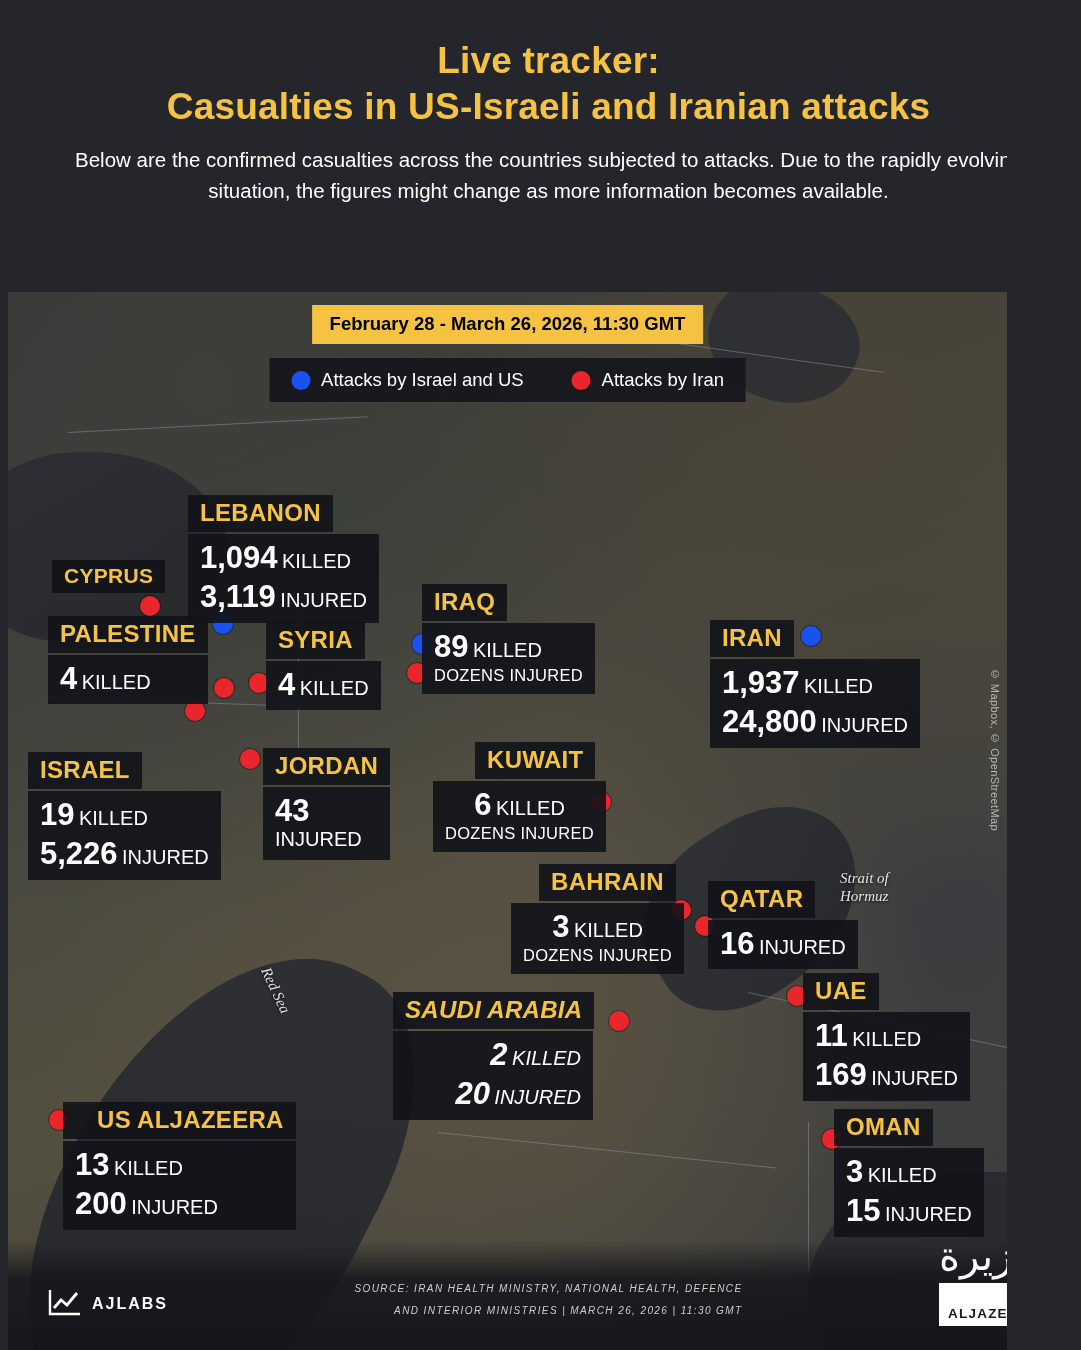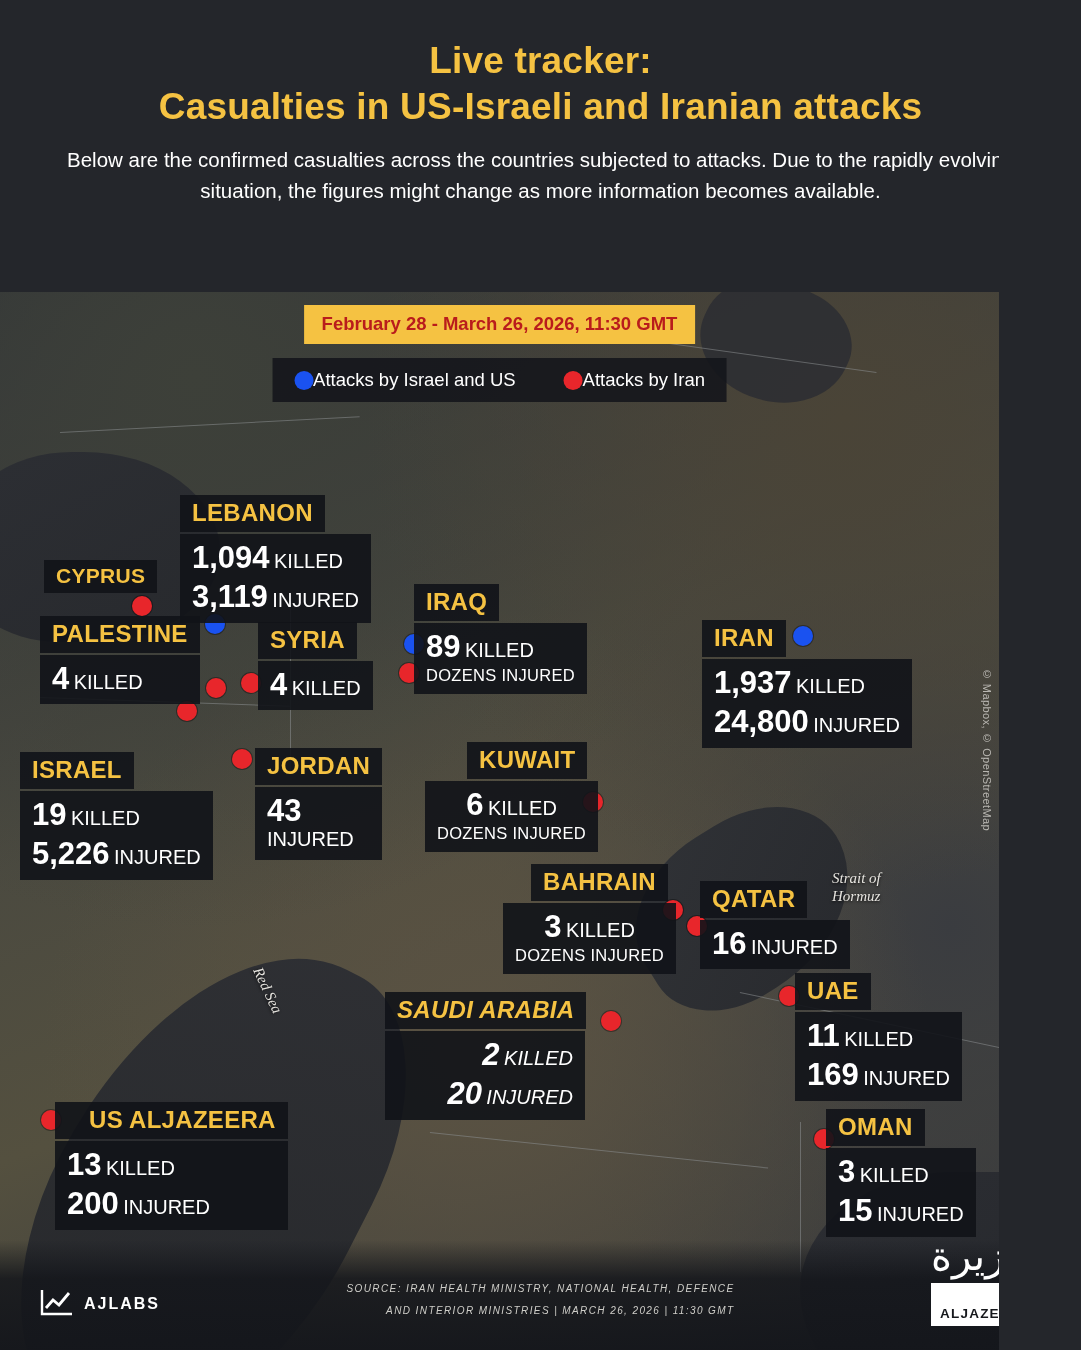--- a/index.html
+++ b/index.html
@@ -5,21 +5,21 @@
   * { box-sizing: border-box; }
   html, body { margin:0; padding:0; }
   body {
     width:1081px; height:1350px;
     background:#24262b;
     font-family:"Liberation Sans", sans-serif;
     color:#ffffff;
     overflow:hidden;
     position:relative;
   }
-  #root { position:relative; width:999px; height:1350px; overflow:hidden; }
+  #root { position:relative; width:999px; height:1350px; overflow:hidden;margin-left:8px; }
 
   
   .header { position:absolute; left:0; top:0; width:1081px; height:292px; background:#24262b; z-index:40; }
   .title { text-align:center; color:#f5c242; font-weight:bold; font-size:37px; line-height:46px; padding-top:38px; letter-spacing:0.2px; }
   .title .l2 { display:block; font-size:37px; }
   .subtitle { text-align:center; color:#ffffff; font-size:20.5px; line-height:31px; padding:14px 36px 0 36px; font-weight:400; }
 
   
   .map { position:absolute; left:0; top:292px; width:1081px; height:1058px; overflow:hidden;
          background:
@@ -42,27 +42,27 @@
              background:linear-gradient(150deg,#2a2c32,#232529); border-radius:50% 40% 30% 60%; opacity:.92; }
   .medsea { position:absolute; left:-40px; top:160px; width:260px; height:190px;
             background:linear-gradient(150deg,#2b2d33,#25272c); border-radius:45% 55% 50% 40%; opacity:.9; }
   .caspian { position:absolute; left:700px; top:-10px; width:150px; height:120px;
              background:#2b2d33; border-radius:50% 40% 55% 45%; transform:rotate(25deg); opacity:.85; }
 
   .water-label { position:absolute; color:#e6e4df; font-family:"Liberation Serif", serif; font-style:italic; font-size:15px; text-shadow:0 1px 3px rgba(0,0,0,.8); }
 
   
   .date-pill { position:absolute; left:50%; transform:translateX(-50%); top:13px;
-    background:#f5c242; color:#b91c1c; font-weight:bold; font-size:18.5px;
+    background:#f5c242; color:#000000; font-weight:bold; font-size:18.5px;
     padding:8px 18px 9px 18px; white-space:nowrap; z-index:30; }
 
   
   .legend { position:absolute; left:50%; transform:translateX(-50%); top:62px;
     background:rgba(19,21,26,.88); padding:11px 22px; display:flex; align-items:center; gap:48px; z-index:30; }
-  .legend-item { display:flex; align-items:center; font-size:18.5px; color:#fff; }
+  .legend-item { display:flex; align-items:center; gap:11px; font-size:18.5px; color:#fff; }
   .dot { width:19px; height:19px; border-radius:50%; display:inline-block; }
   .dot.blue { background:#1a52f0; }
   .dot.red { background:#e8262b; }
 
   
   .marker { position:absolute; width:20px; height:20px; border-radius:50%; z-index:25; box-shadow:0 0 0 1px rgba(0,0,0,.35); }
   .marker.blue { background:#1a52f0; }
   .marker.red { background:#e8262b; }
 
   

